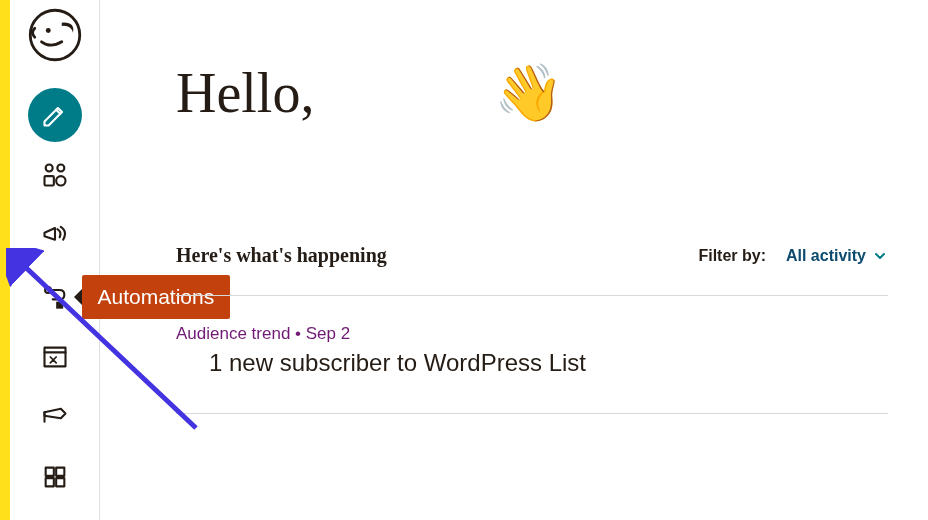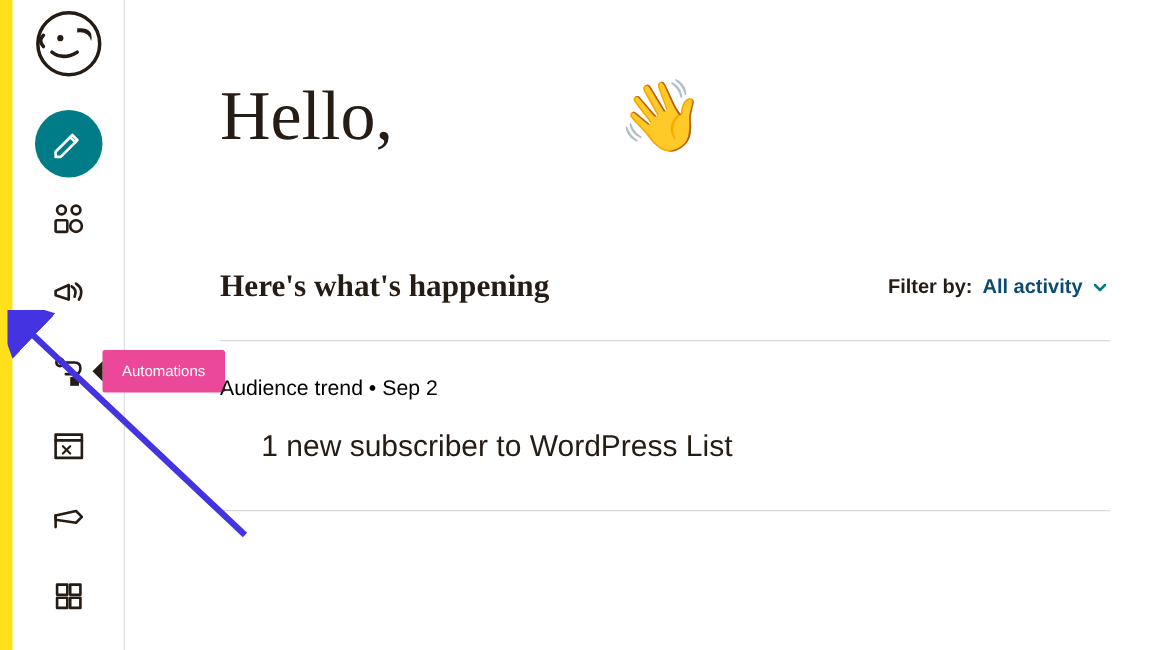--- a/index.html
+++ b/index.html
@@ -5,32 +5,32 @@
   * { box-sizing: border-box; margin: 0; padding: 0; }
   html, body { width: 928px; height: 520px; font-family: "Helvetica Neue", Arial, sans-serif; background: #fff; overflow: hidden; }
   .root { display: flex; width: 100%; height: 100%; }
   .yellow-strip { width: 10px; background: #ffe01b; }
   .sidebar { width: 90px; border-right: 1px solid #e0e0e0; display: flex; flex-direction: column; align-items: center; padding-top: 8px; position: relative; }
   .logo { width: 54px; height: 54px; display: flex; align-items: center; justify-content: center; margin-bottom: 26px; }
   .nav-item { width: 54px; height: 54px; display: flex; align-items: center; justify-content: center; border-radius: 50%; margin-bottom: 6px; position: relative; cursor: pointer; }
   .nav-item.active { background: #007c89; }
   .nav-item svg { width: 28px; height: 28px; }
   .nav-item.active svg { stroke: #fff; }
-  .tooltip { position: absolute; left: 100%; top: 50%; transform: translateY(-50%); background: #ec4899; color: #fff; padding: 10px 16px; border-radius: 2px; white-space: nowrap; font-size: 12px; margin-left: 0px; }
+  .tooltip { position: absolute; left: 100%; top: 50%; transform: translateY(-50%); background: #c2410c; color: #fff; padding: 10px 16px; border-radius: 2px; white-space: nowrap; font-size: 21px; margin-left: 0px; }
   .tooltip::before { content: ""; position: absolute; left: -8px; top: 50%; transform: translateY(-50%); border: 8px solid transparent; border-right-color: #241c15; border-left: none; }
   .main { flex: 1; padding: 60px 40px 0 76px; position: relative; }
-  .greeting-row { display: flex; align-items: center; gap: 180px; margin-bottom: 90px; }
+  .greeting-row { display: flex; align-items: center; gap: 180px; margin-bottom: 118px; }
   .greeting { font-family: Georgia, "Times New Roman", serif; font-size: 56px; font-weight: 400; color: #241c15; }
   .wave { font-size: 56px; }
   .happening-row { display: flex; align-items: center; justify-content: space-between; border-bottom: 1px solid #d9d9d9; padding-bottom: 28px; margin-bottom: 28px; }
-  .happening { font-family: Georgia, "Times New Roman", serif; font-size: 25px; color: #241c15; }
-  .filter { display: flex; align-items: center; gap: 8px; font-size: 16px; margin-left: 12px; }
+  .happening { font-family: Georgia, "Times New Roman", serif; font-size: 20px; color: #241c15; }
+  .filter { display: flex; align-items: center; gap: 20px; font-size: 16px; margin-left: 12px; }
   .filter-label { color: #241c15; font-weight: 600; }
   .filter-value { color: #0c4a6e; font-weight: 600; cursor: pointer; display: flex; align-items: center; gap: 6px; }
-  .feed-meta { font-size: 17px; color: #000000; margin-bottom: 23px; }
+  .feed-meta { font-size: 17px; color: #701a75; margin-bottom: 5px; }
   .feed-title { font-size: 24px; color: #241c15; margin-bottom: 36px; margin-left: 33px; }
   .feed-divider { border: none; border-top: 1px solid #d9d9d9; }
   .annotation-arrow { position: absolute; pointer-events: none; z-index: 20; }
 </style>
 </head>
 <body>
 
 <div class="root">
   <div class="yellow-strip"></div>
 

